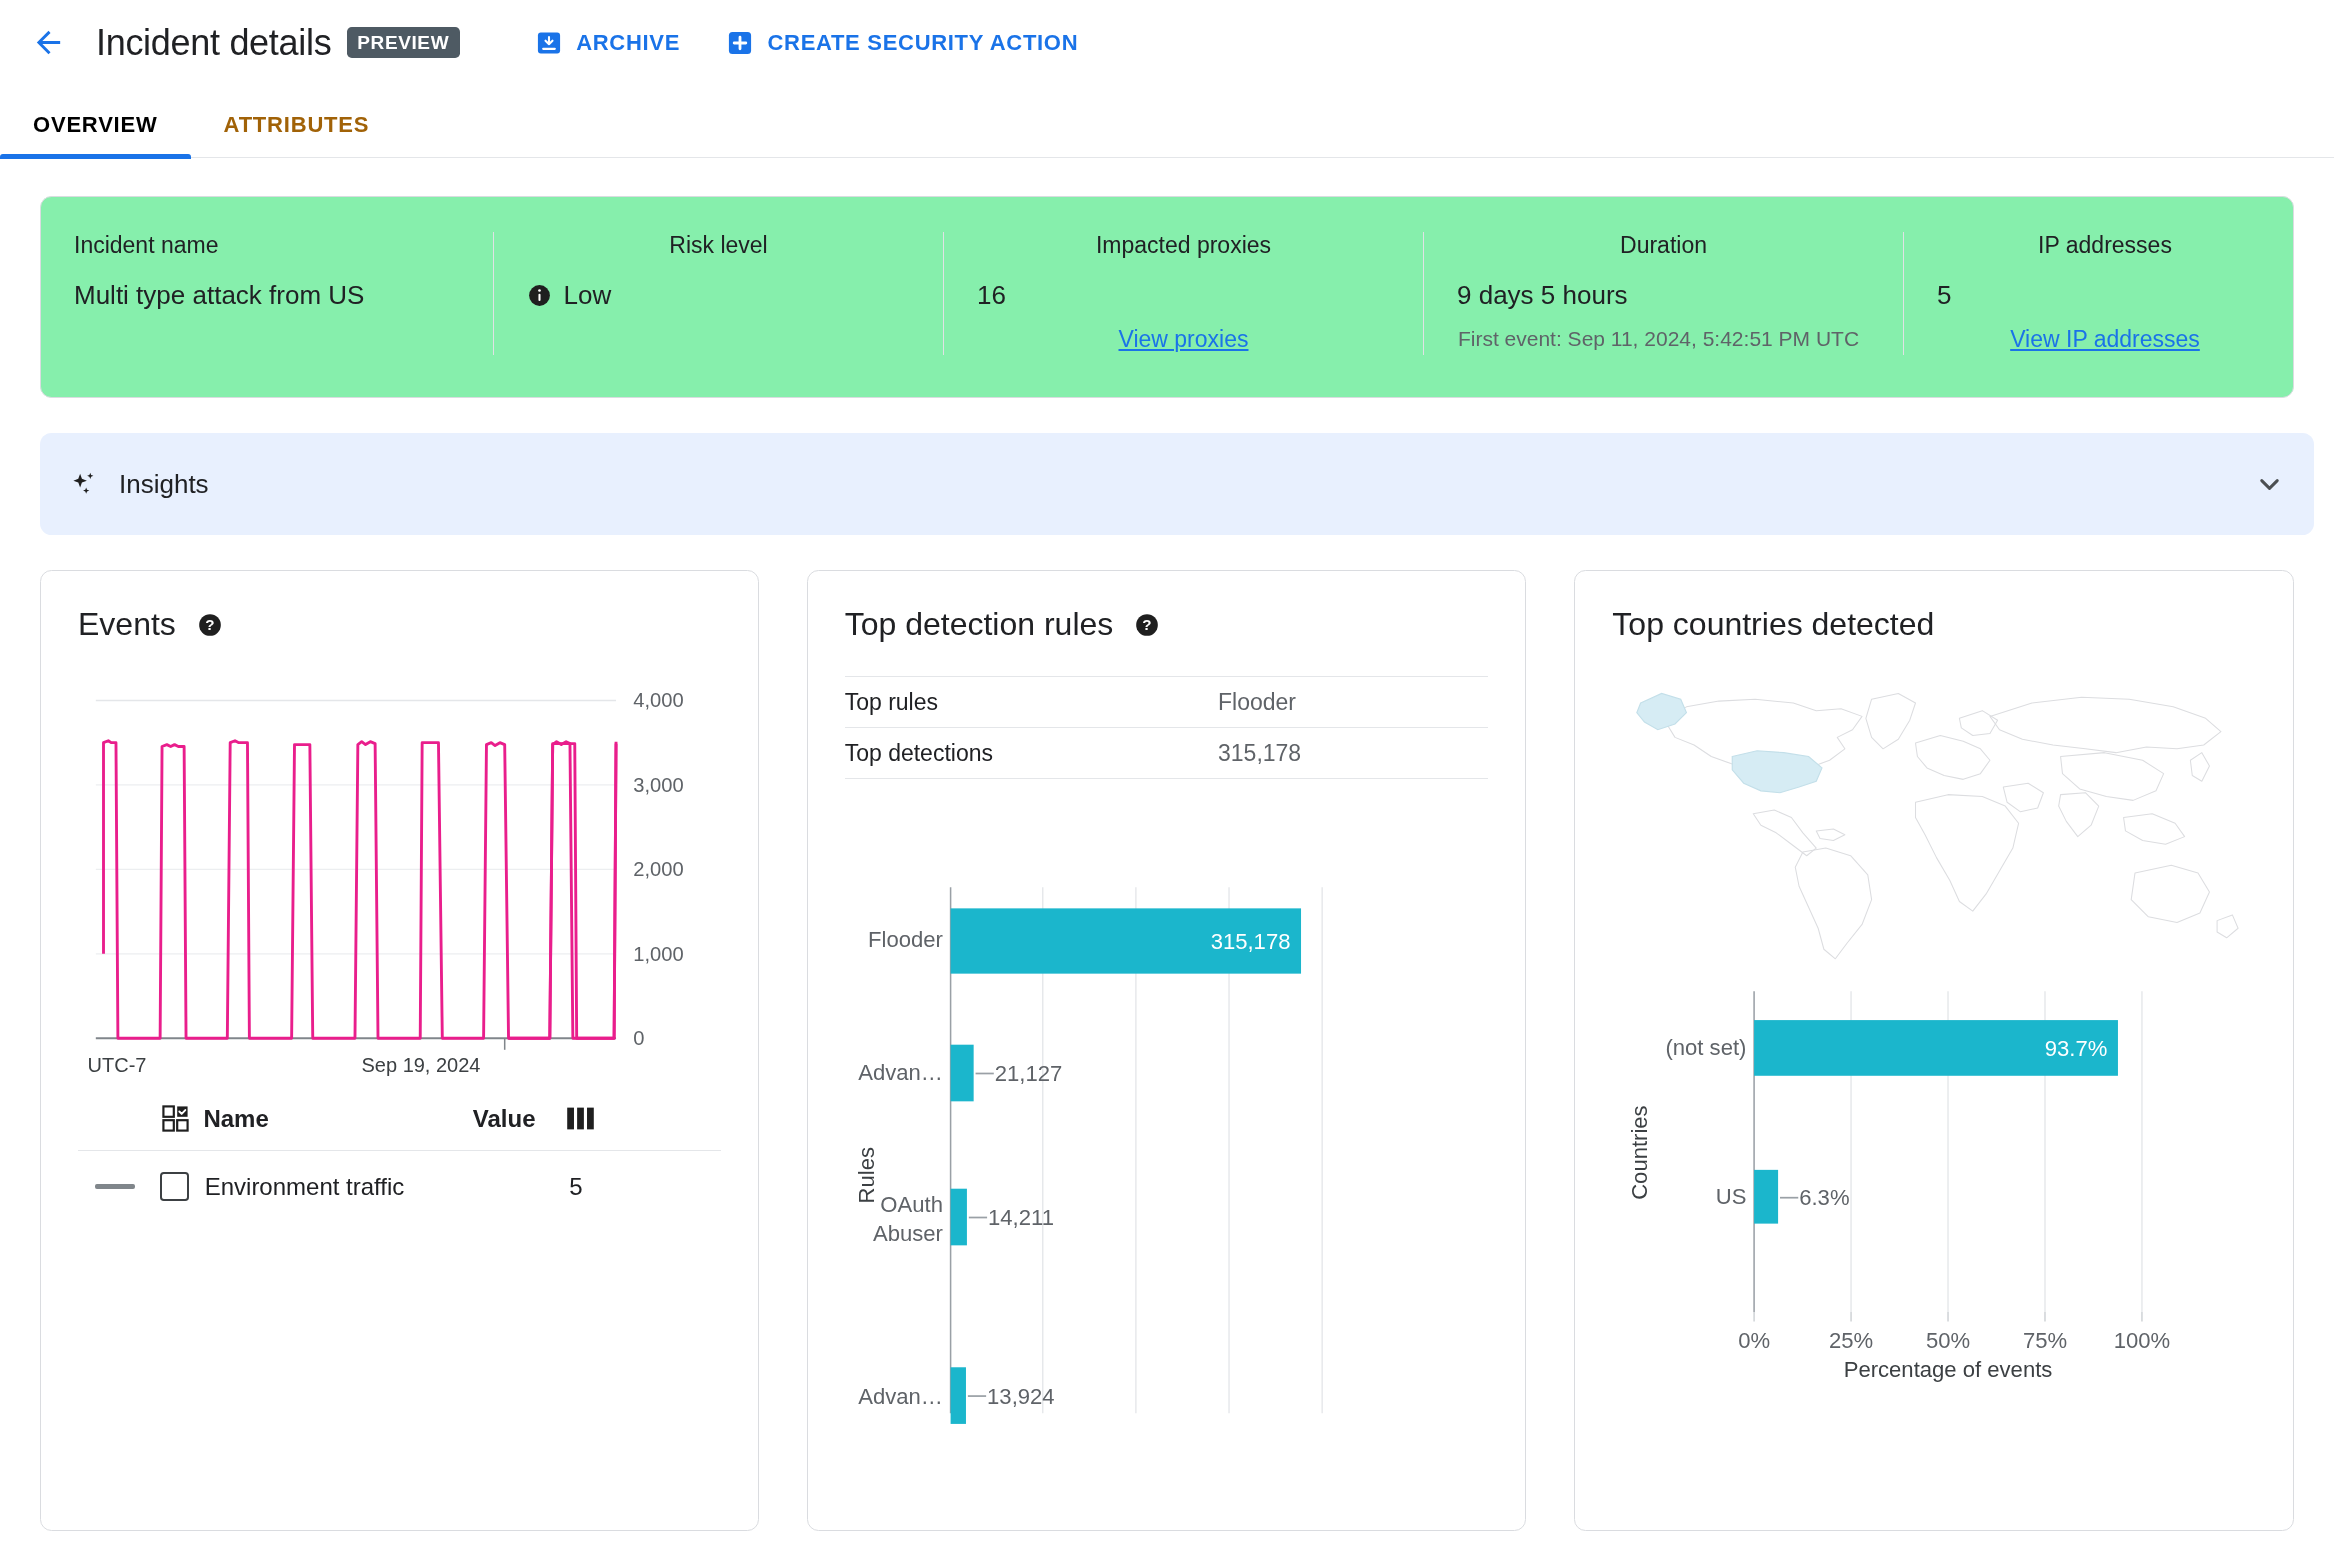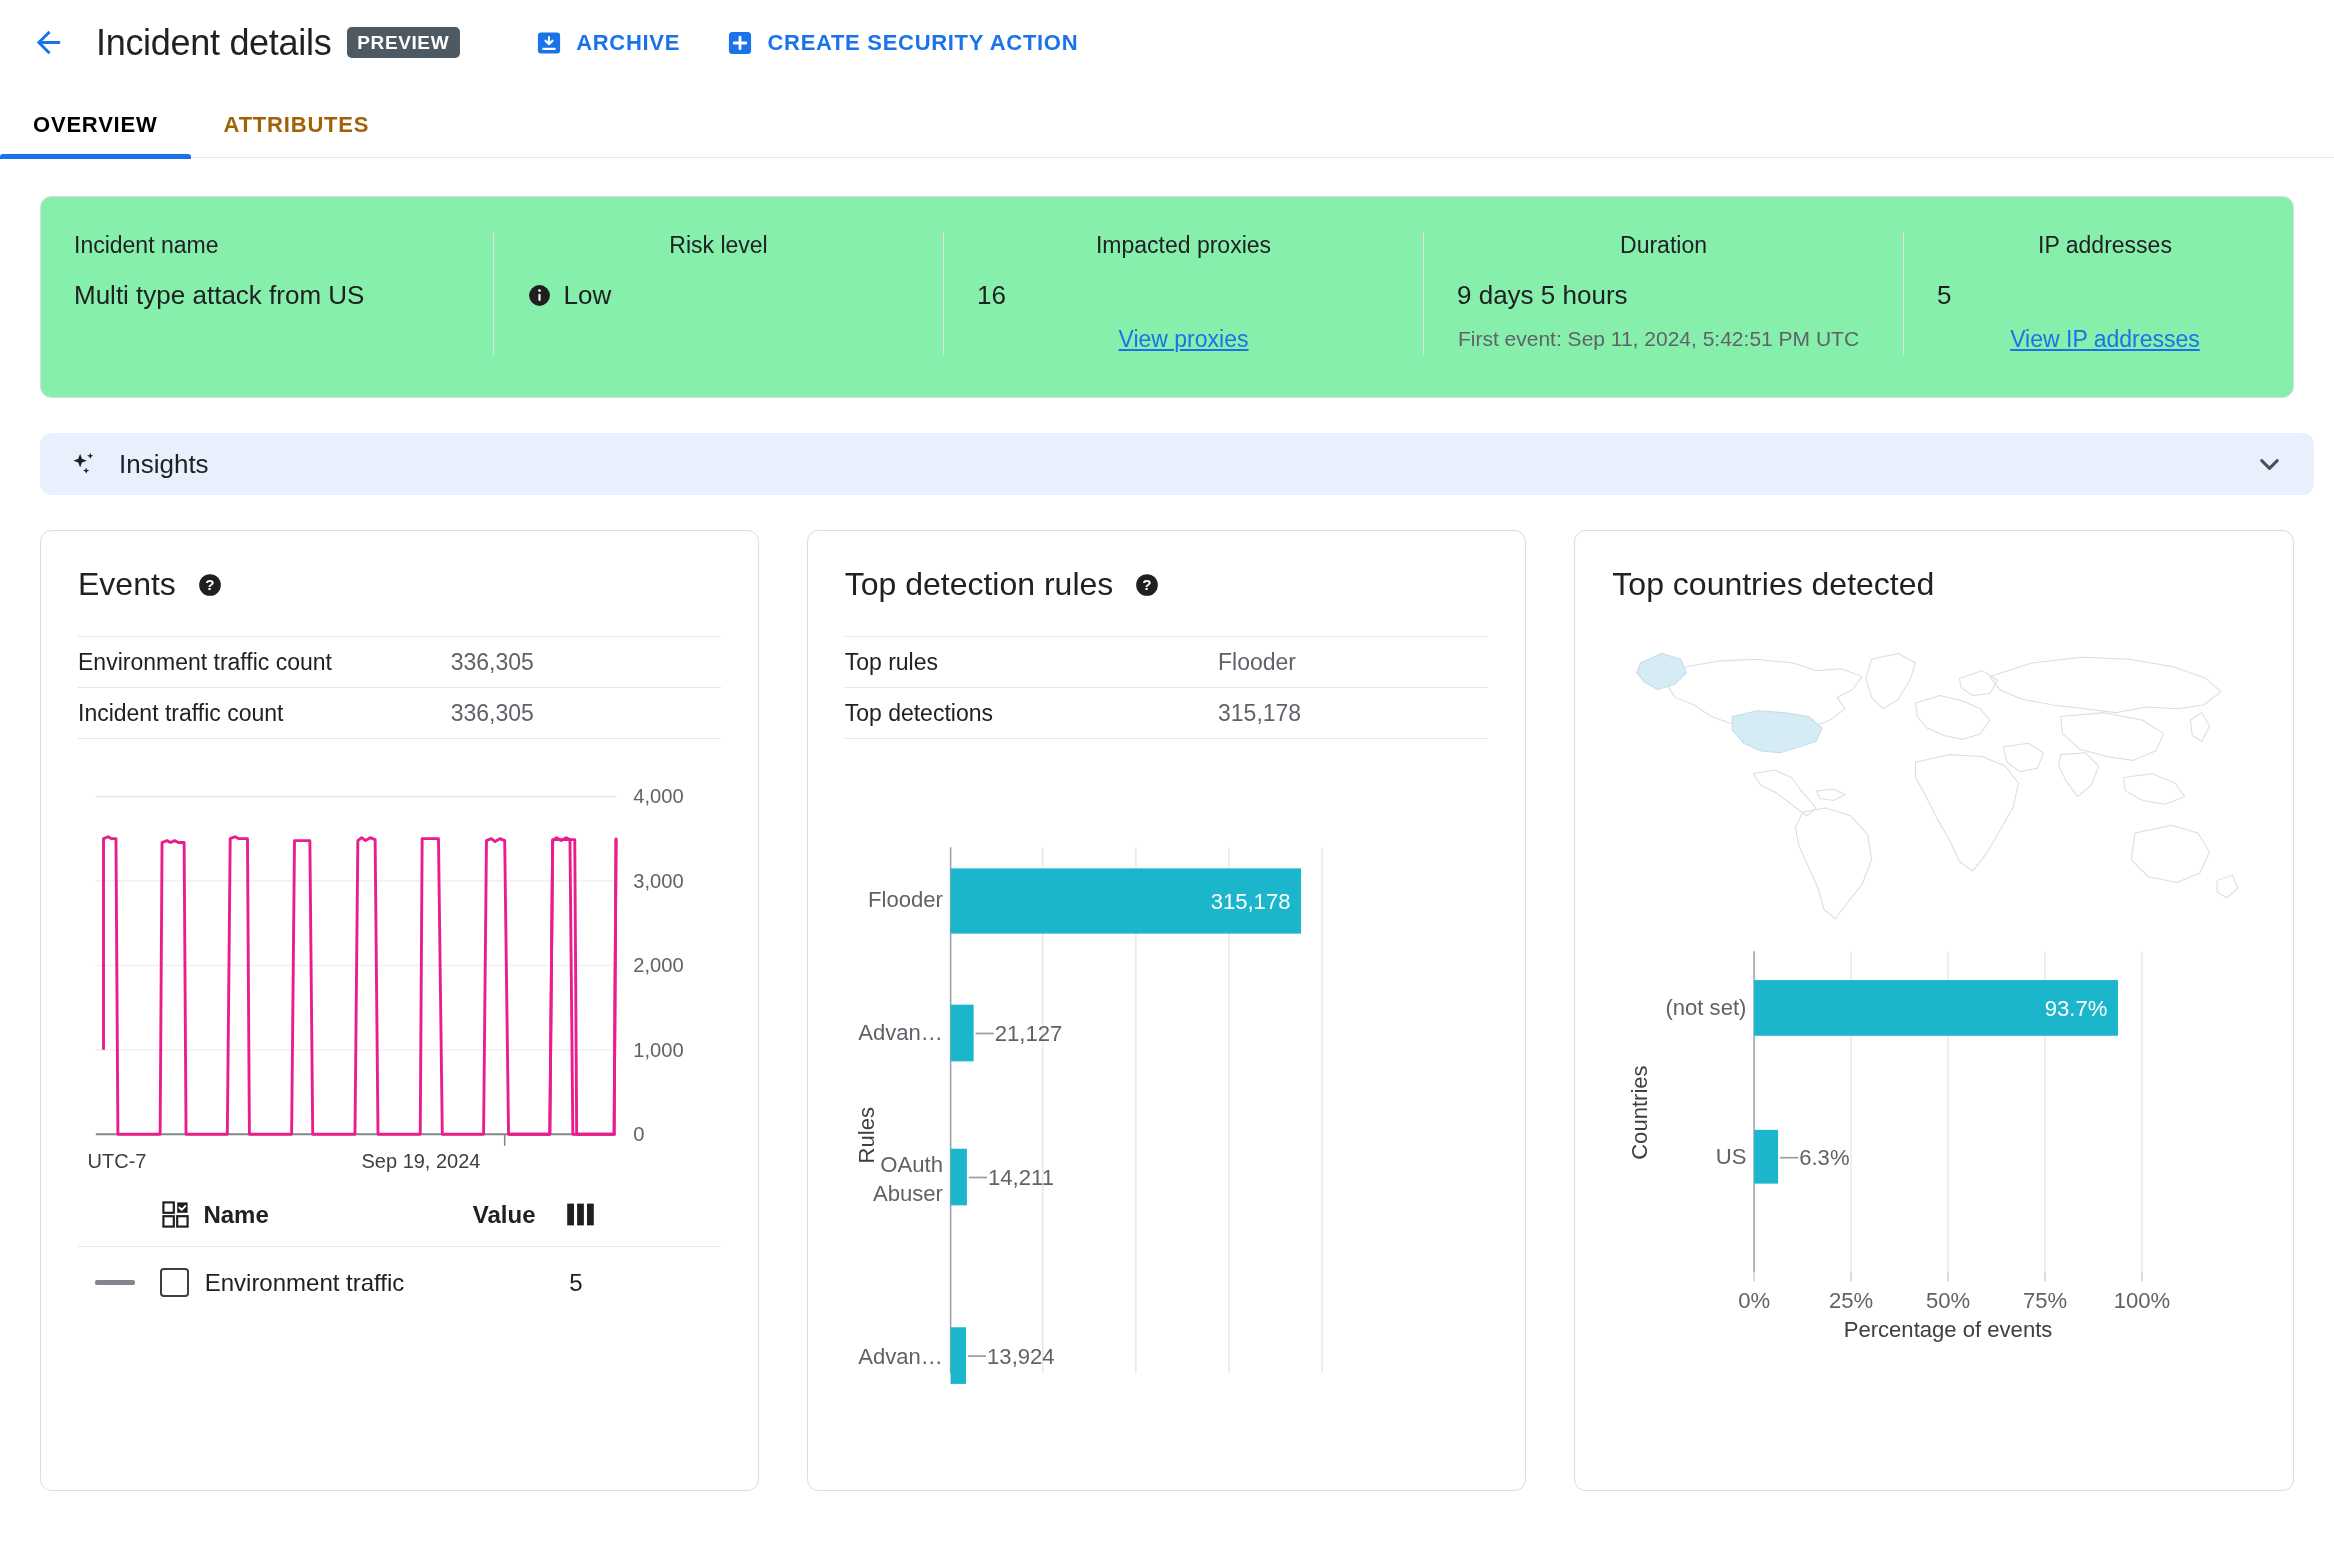--- a/index.html
+++ b/index.html
@@ -138,21 +138,21 @@
     margin-top: 13.4px;
     font-size: 21px;
     color: #5f6368;
     line-height: 1.4;
     max-width: 403px;
   }
 
   
   .insights {
     margin: 35px 20px 0 40px;
-    height: 62px;
+    height: 102px;
     background: #e8f0fe;
     border-radius: 11.5px;
     display: flex;
     align-items: center;
     padding: 0 29px;
     cursor: pointer;
   }
   .insights-left { display: flex; align-items: center; gap: 21px; }
   .spark-icon { width: 29px; height: 29px; }
   .insights-title { font-size: 26px; color: #202124; }
@@ -338,32 +338,20 @@
 
   <div class="panel events">
     <div class="panel-title-row">
       <div class="panel-title">Events</div>
       <svg class="help-icon" viewBox="0 0 24 24">
         <circle cx="12" cy="12" r="10" fill="#1f1f1f"></circle>
         <text x="12" y="17" text-anchor="middle" font-size="14" font-weight="bold" fill="#fff" font-family="Liberation Sans, sans-serif">?</text>
       </svg>
     </div>
 
-    <table class="stat-table">
-      <tbody>
-          <tr>
-        <td class="stat-k">Environment traffic count</td>
-        <td class="stat-v">336,305</td>
-      </tr>
-      <tr>
-        <td class="stat-k">Incident traffic count</td>
-        <td class="stat-v">336,305</td>
-      </tr>
-    </tbody>
-      </table>
 
     <div class="line-chart-wrap">
       <svg class="lc-svg" width="648" height="382" viewBox="0 0 674 398">
 
         <line x1="18" y1="14" x2="560" y2="14" stroke="#e4e6e9" stroke-width="1.6"></line>
         <line x1="18" y1="102" x2="560" y2="102" stroke="#eceef0" stroke-width="1.4"></line>
         <line x1="18" y1="190" x2="560" y2="190" stroke="#eceef0" stroke-width="1.4"></line>
         <line x1="18" y1="278" x2="560" y2="278" stroke="#eceef0" stroke-width="1.4"></line>
         <line x1="18" y1="366" x2="560" y2="366" stroke="#80868b" stroke-width="2"></line>
         <line x1="444" y1="366" x2="444" y2="378" stroke="#80868b" stroke-width="1.6"></line>

